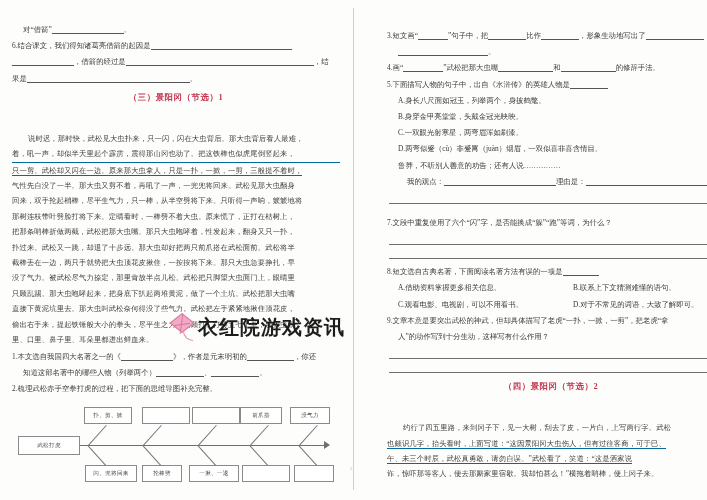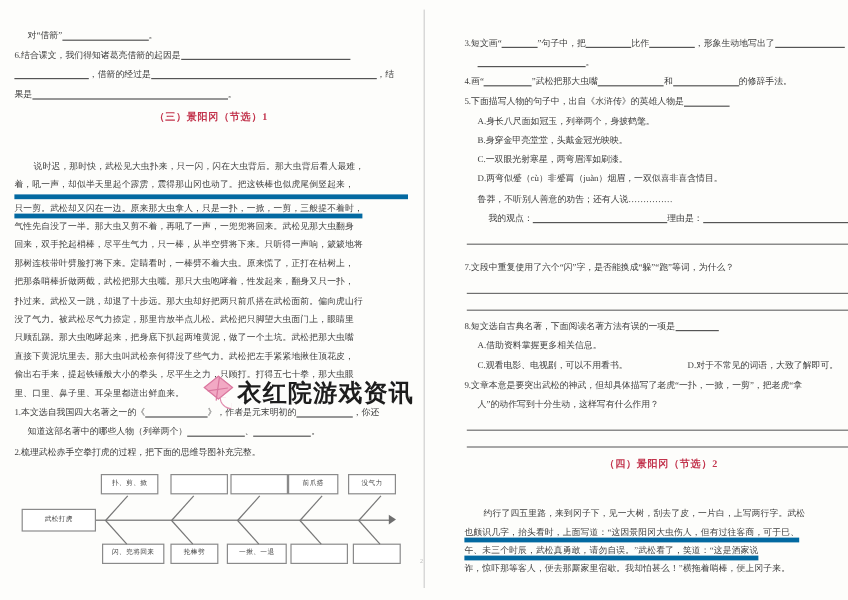--- a/index.html
+++ b/index.html
@@ -64,21 +64,21 @@
   .passage {
     font-size: 7.3px;
     line-height: 15.4px;
     color: #3d3d3d;
     text-align: justify;
     letter-spacing: .15px;
     margin-top: 28px;
   }
   .passage p { margin: 0; }
   .passage .first { text-indent: 16px; }
-  .u { border-bottom: 4px solid #0369a1; }
+  .u { border-bottom: 1px solid #0369a1; }
 
   
   .rule {
     border-bottom: 1px solid #6f6f6f;
     height: 0;
     margin: 13px 2px 0 2px;
   }
 
   
   .optrow {
@@ -228,21 +228,22 @@
     <div class="section-title">（三）景阳冈（节选）1</div>
 
     <div class="passage blur">
       <p class="first">说时迟，那时快，武松见大虫扑来，只一闪，闪在大虫背后。那大虫背后看人最难，</p>
       <p class="u">着，吼一声，却似半天里起个霹雳，震得那山冈也动了。把这铁棒也似虎尾倒竖起来，</p>
       <p><span class="u" style="display:inline">只一剪。武松却又闪在一边。原来那大虫拿人，只是一扑，一掀，一剪，三般提不着时，</span></p>
       <p>气性先自没了一半。那大虫又剪不着，再吼了一声，一兜兜将回来。武松见那大虫翻身</p>
       <p>回来，双手抡起梢棒，尽平生气力，只一棒，从半空劈将下来。只听得一声响，簌簌地将</p>
       <p>那树连枝带叶劈脸打将下来。定睛看时，一棒劈不着大虫。原来慌了，正打在枯树上，</p>
       <p>把那条哨棒折做两截，武松把那大虫嘴。那只大虫咆哮着，性发起来，翻身又只一扑，</p>
-      <p>扑过来。武松又一跳，却退了十步远。那大虫却好把两只前爪搭在武松面前。偏向虎山行</p>
+      <p>扑过来。武松又一跳，却退了十步远。那大虫却好把两只前爪搭在武松面前。武松将半</p>
+      <p>截棒丢在一边，两只手就势把大虫顶花皮揪住，一按按将下来。那只大虫急要挣扎，早</p>
       <p>没了气力。被武松尽气力捺定，那里肯放半点儿松。武松把只脚望大虫面门上，眼睛里</p>
       <p>只顾乱踢。那大虫咆哮起来，把身底下扒起两堆黄泥，做了一个土坑。武松把那大虫嘴</p>
       <p>直接下黄泥坑里去。那大虫叫武松奈何得没了些气力。武松把左手紧紧地揪住顶花皮，</p>
       <p>偷出右手来，提起铁锤般大小的拳头，尽平生之力，只顾打。打得五七十拳，那大虫眼</p>
       <p>里、口里、鼻子里、耳朵里都迸出鲜血来。</p>
     </div>
 
     <div class="q" style="margin-top:1px">
       <span>1.本文选自我国四大名著之一的《</span><span class="blank" style="width:52px"></span><span>》，作者是元末明初的</span><span class="blank" style="width:47px"></span><span>，你还</span>
     </div>
@@ -344,20 +345,21 @@
 
     <div class="rule"></div>
     <div class="rule"></div>
 
     <div class="q" style="margin-top:5px">
       <span>8.短文选自古典名著，下面阅读名著方法有误的一项是</span><span class="blank" style="width:36px"></span>
     </div>
 
     <div class="optrow">
       <span>A.借助资料掌握更多相关信息。</span>
+      <span>B.联系上下文猜测难懂的语句。</span>
     </div>
     <div class="optrow">
       <span>C.观看电影、电视剧，可以不用看书。</span>
       <span>D.对于不常见的词语，大致了解即可。</span>
     </div>
 
     <div class="q">9.文章本意是要突出武松的神武，但却具体描写了老虎“一扑，一掀，一剪”，把老虎“拿</div>
     <div class="q indent1">人”的动作写到十分生动，这样写有什么作用？</div>
 
     <div class="rule"></div>

